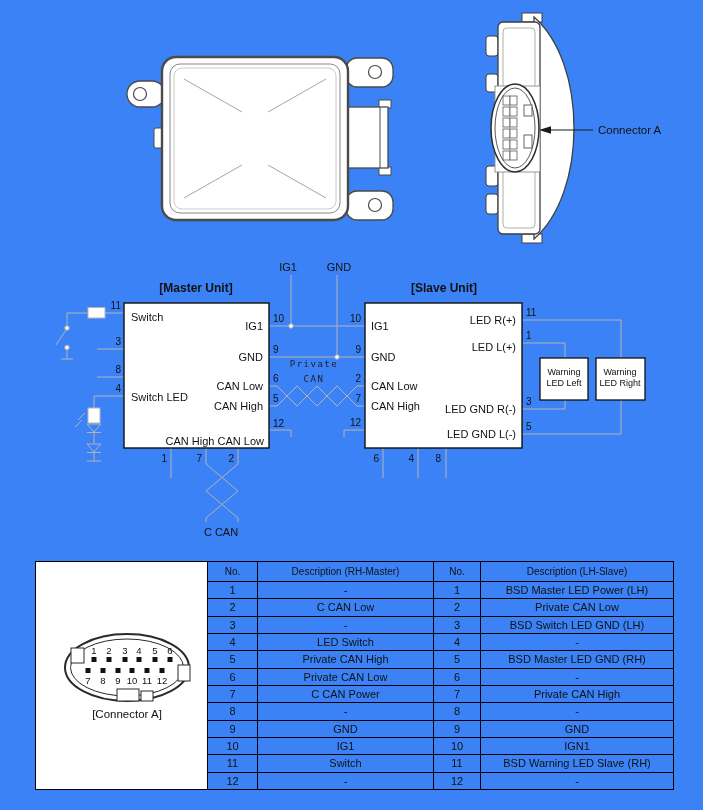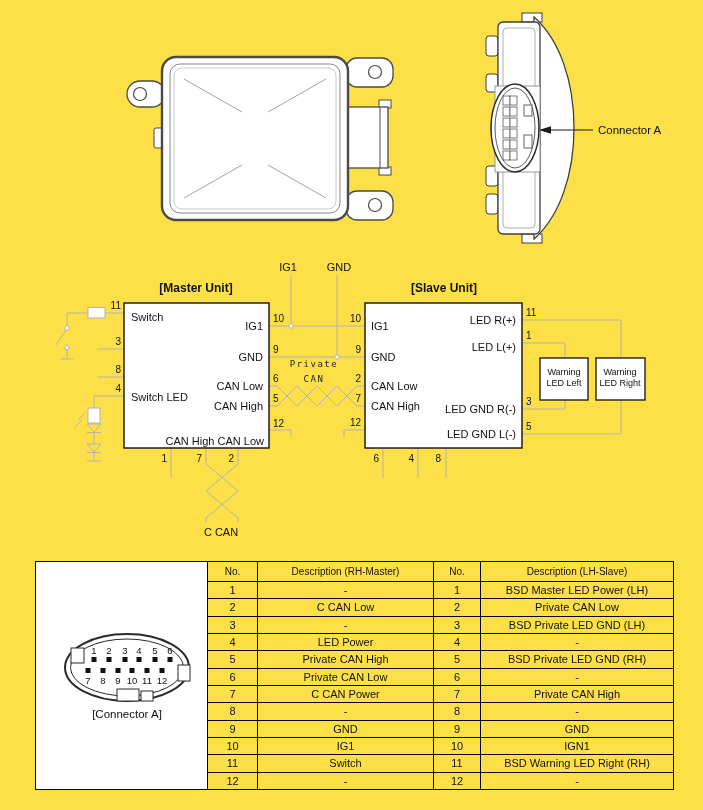--- a/index.html
+++ b/index.html
@@ -1,16 +1,16 @@
 <!DOCTYPE html>
 <html><head>
 <meta charset="utf-8">
 <style>
   html,body{margin:0;padding:0;background:#fff;}
-  .canvas{position:relative;width:703px;height:810px;background:#fde047;overflow:hidden;
+  .canvas{position:relative;width:703px;height:810px;background:#3b82f6;overflow:hidden;
           font-family:"Liberation Sans",sans-serif;color:#111;}
   svg.layer{position:absolute;left:0;}
   #fig-top{top:0;}
   #fig-schematic{top:250px;}
 
   
   .t   {font-family:"Liberation Sans",sans-serif;font-size:11px;fill:#111;}
   .tb  {font-family:"Liberation Sans",sans-serif;font-size:12px;font-weight:bold;fill:#111;}
   .tn  {font-family:"Liberation Sans",sans-serif;font-size:10px;fill:#111;}
   .tm  {font-family:"DejaVu Sans Mono",monospace;font-size:9px;letter-spacing:1.5px;fill:#222;}
@@ -259,33 +259,33 @@
         <tr>
           <td>2</td>
           <td>C CAN Low</td>
           <td>2</td>
           <td>Private CAN Low</td>
         </tr>
         <tr>
           <td>3</td>
           <td>-</td>
           <td>3</td>
-          <td>BSD Private LED GND (LH)</td>
+          <td>BSD Switch LED GND (LH)</td>
         </tr>
         <tr>
           <td>4</td>
-          <td>LED Power</td>
+          <td>LED Switch</td>
           <td>4</td>
           <td>-</td>
         </tr>
         <tr>
           <td>5</td>
           <td>Private CAN High</td>
           <td>5</td>
-          <td>BSD Private LED GND (RH)</td>
+          <td>BSD Master LED GND (RH)</td>
         </tr>
         <tr>
           <td>6</td>
           <td>Private CAN Low</td>
           <td>6</td>
           <td>-</td>
         </tr>
         <tr>
           <td>7</td>
           <td>C CAN Power</td>
@@ -307,21 +307,21 @@
         <tr>
           <td>10</td>
           <td>IG1</td>
           <td>10</td>
           <td>IGN1</td>
         </tr>
         <tr>
           <td>11</td>
           <td>Switch</td>
           <td>11</td>
-          <td>BSD Warning LED Right (RH)</td>
+          <td>BSD Warning LED Slave (RH)</td>
         </tr>
         <tr>
           <td>12</td>
           <td>-</td>
           <td>12</td>
           <td>-</td>
         </tr>
       </tbody>
   </table>
 </div>

